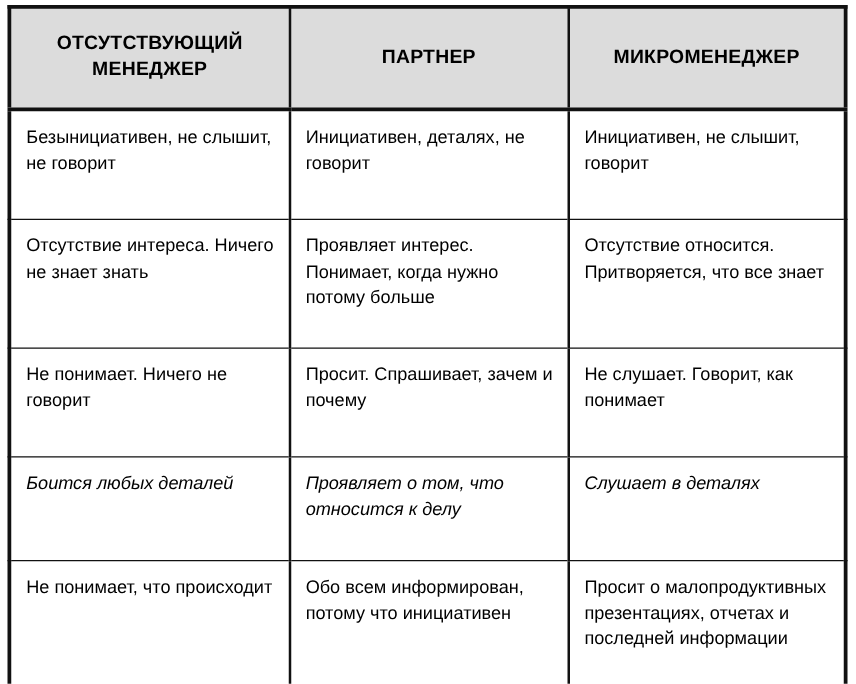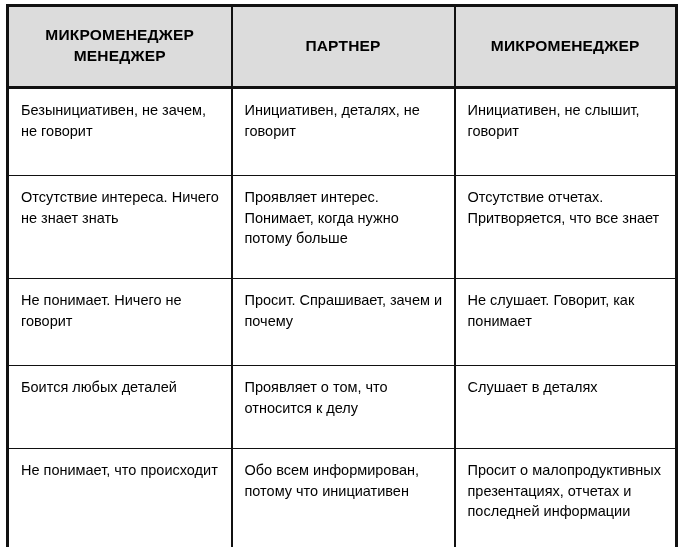--- a/index.html
+++ b/index.html
@@ -60,51 +60,51 @@
     white-space: pre-line;
     word-break: normal;
     hyphens: none;
   }
   tbody td.body-cell:last-child { border-right: none; }
   tbody tr:last-child td.body-cell { border-bottom: none; }
 
   tbody tr.row-r1 td.body-cell { height: 66px; }
   tbody tr.row-r2 td.body-cell { height: 82px; }
   tbody tr.row-r3 td.body-cell { height: 66px; }
-  tbody tr.row-r4 td.body-cell { height: 62px; }
+  tbody tr.row-r4 td.body-cell { height: 62px; font-style: italic; }
   tbody tr.row-r5 td.body-cell { height: 104px; }
 </style>
 </head>
 <body>
 
 <div id="comparison-table-wrap">
   <table class="comparison-table">
     <colgroup>
       <col class="col-absent">
       <col class="col-partner">
       <col class="col-micro">
     </colgroup>
     <thead>
       <tr>
-        <th class="header-cell" scope="col">МИКРОМЕНЕДЖЕР
+        <th class="header-cell" scope="col">ОТСУТСТВУЮЩИЙ
 МЕНЕДЖЕР</th>
         <th class="header-cell" scope="col">ПАРТНЕР</th>
         <th class="header-cell" scope="col">МИКРОМЕНЕДЖЕР</th>
       </tr>
     </thead>
     <tbody>
       <tr class="row-r1">
-        <td class="body-cell">Безынициативен, не зачем, не говорит</td>
+        <td class="body-cell">Безынициативен, не слышит, не говорит</td>
         <td class="body-cell">Инициативен, деталях, не говорит</td>
         <td class="body-cell">Инициативен, не слышит, говорит</td>
       </tr>
       <tr class="row-r2">
         <td class="body-cell">Отсутствие интереса. Ничего не знает знать</td>
         <td class="body-cell">Проявляет интерес. Понимает, когда нужно потому больше</td>
-        <td class="body-cell">Отсутствие отчетах. Притворяется, что все знает</td>
+        <td class="body-cell">Отсутствие относится. Притворяется, что все знает</td>
       </tr>
       <tr class="row-r3">
         <td class="body-cell">Не понимает. Ничего не говорит</td>
         <td class="body-cell">Просит. Спрашивает, зачем и почему</td>
         <td class="body-cell">Не слушает. Говорит, как понимает</td>
       </tr>
       <tr class="row-r4">
         <td class="body-cell">Боится любых деталей</td>
         <td class="body-cell">Проявляет о том, что относится к делу</td>
         <td class="body-cell">Слушает в деталях</td>

